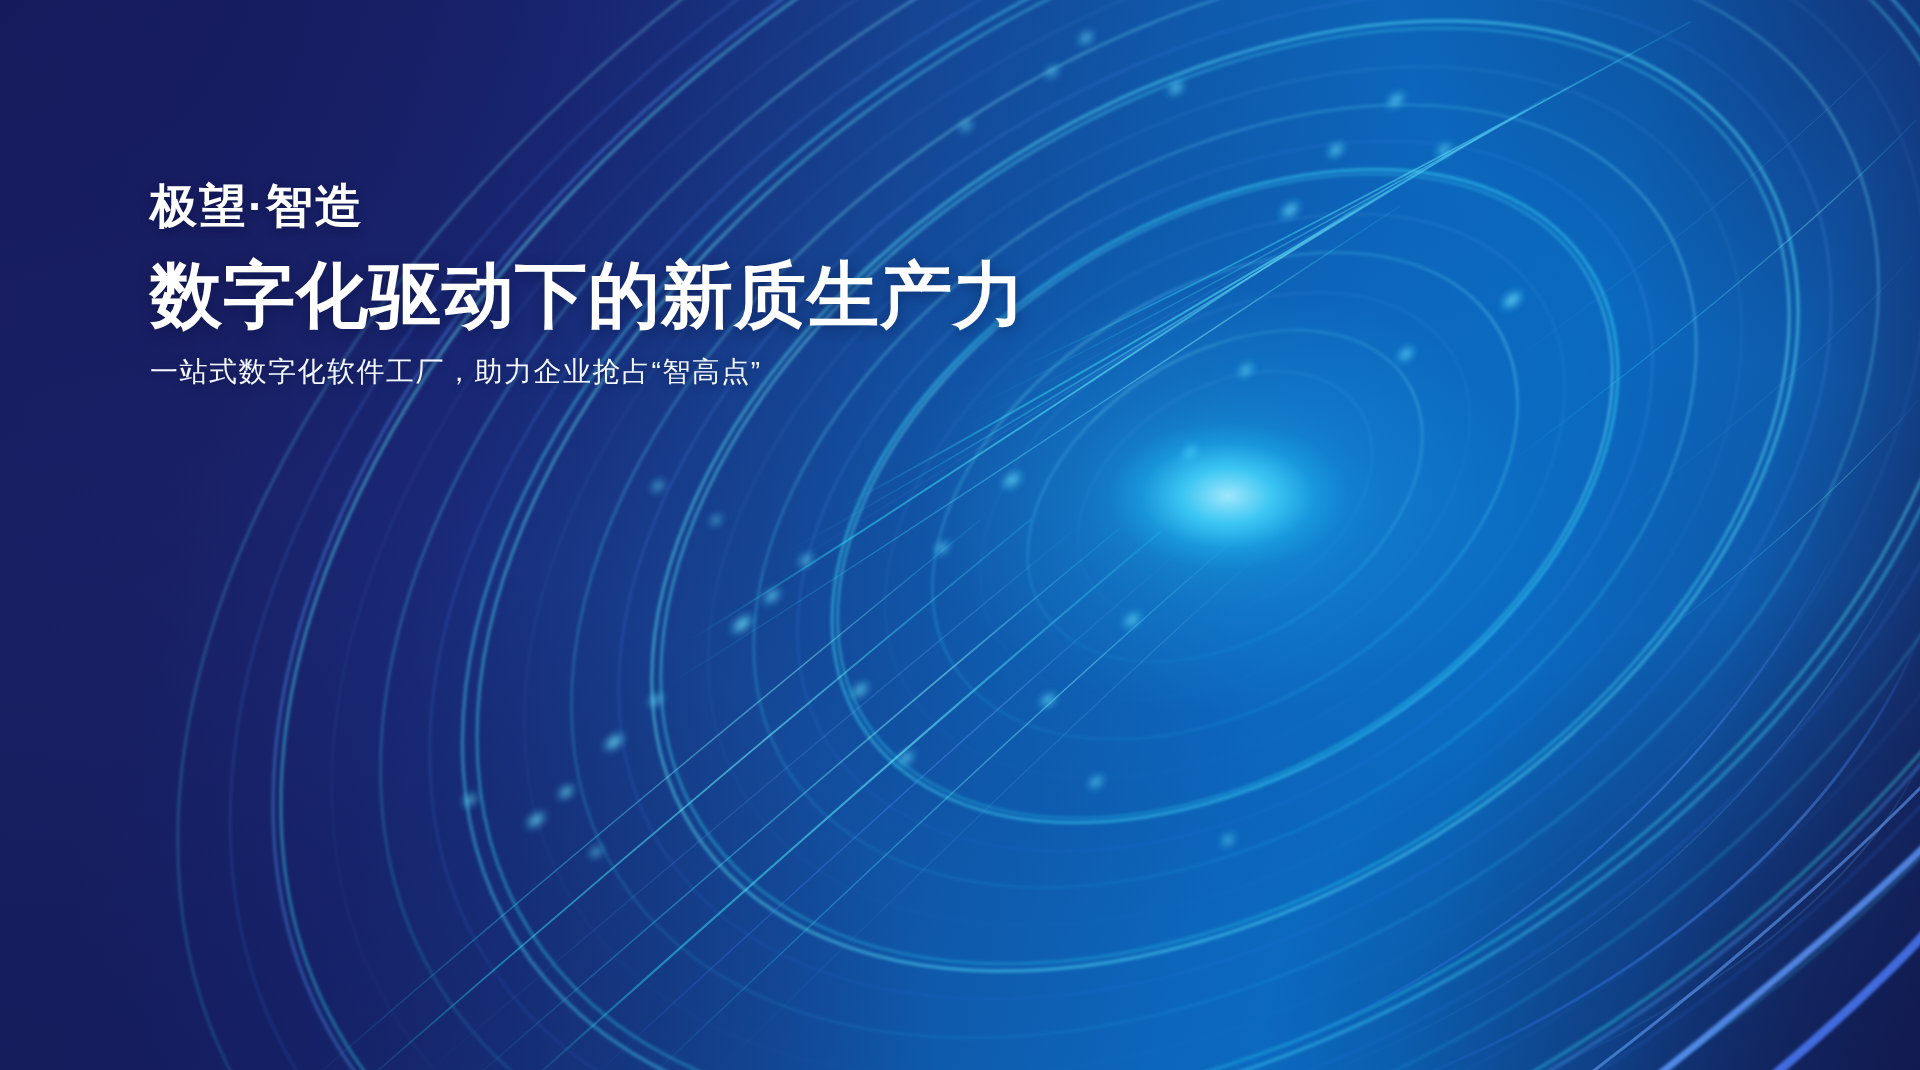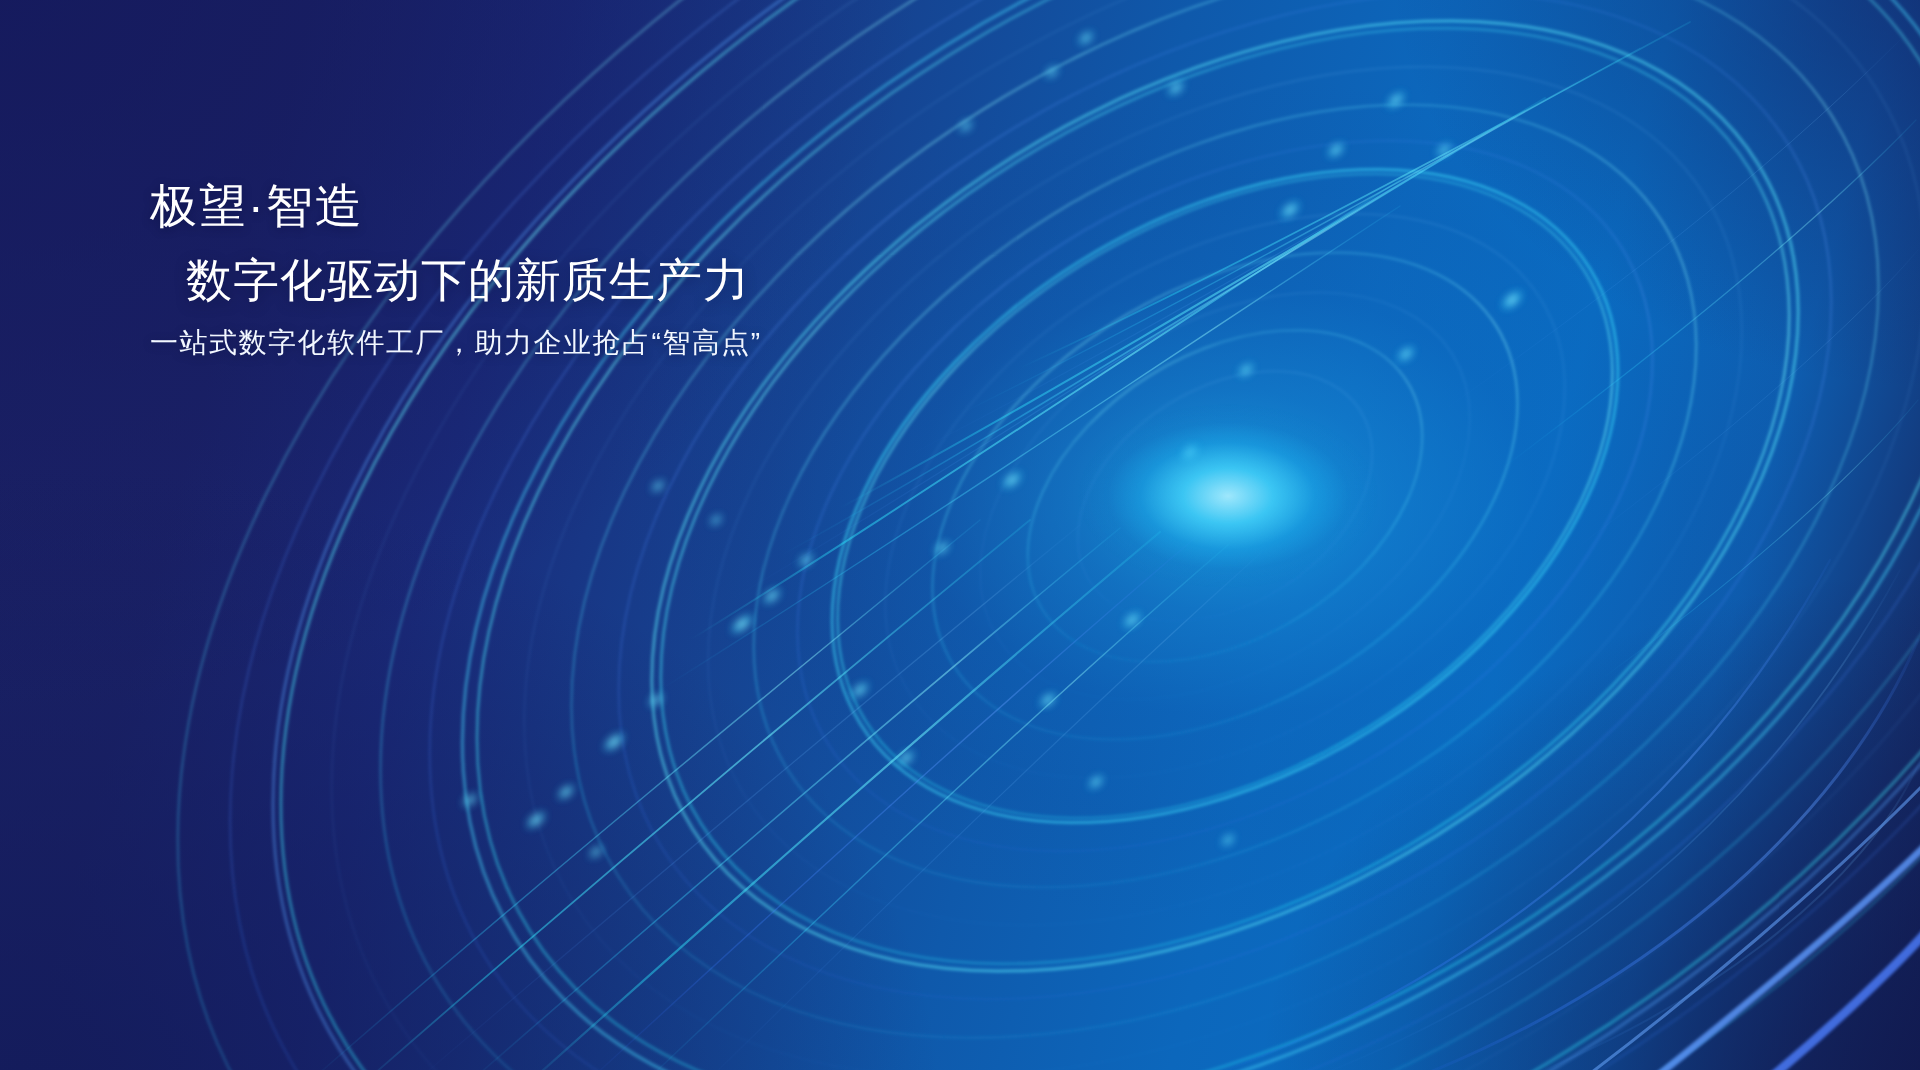--- a/index.html
+++ b/index.html
@@ -85,35 +85,34 @@
   .copy {
     position:absolute;
     left:150px;
     top:178px;
     width:1020px;
     z-index:40;
   }
   .eyebrow {
     font-size:47px;
     line-height:1.18;
-    font-weight:400;
+    font-weight:700;
     color:#ffffff;
     letter-spacing:2px;
     text-shadow:0 2px 10px rgba(5,12,50,0.45);
   }
   .headline {
     margin-top:22px;
-    font-size:46px;
+    font-size:72px;
     line-height:1.12;
-    font-weight:400;
+    font-weight:700;
     color:#ffffff;
     letter-spacing:1px;
     white-space:nowrap;
     text-shadow:0 3px 14px rgba(5,12,50,0.40);
-    margin-left:36px;
   }
   .tagline {
     margin-top:18px;
     font-size:28px;
     line-height:1.3;
     font-weight:400;
     color:#f2f7ff;
     letter-spacing:1.5px;
     white-space:nowrap;
     text-shadow:0 2px 10px rgba(5,12,50,0.40);

